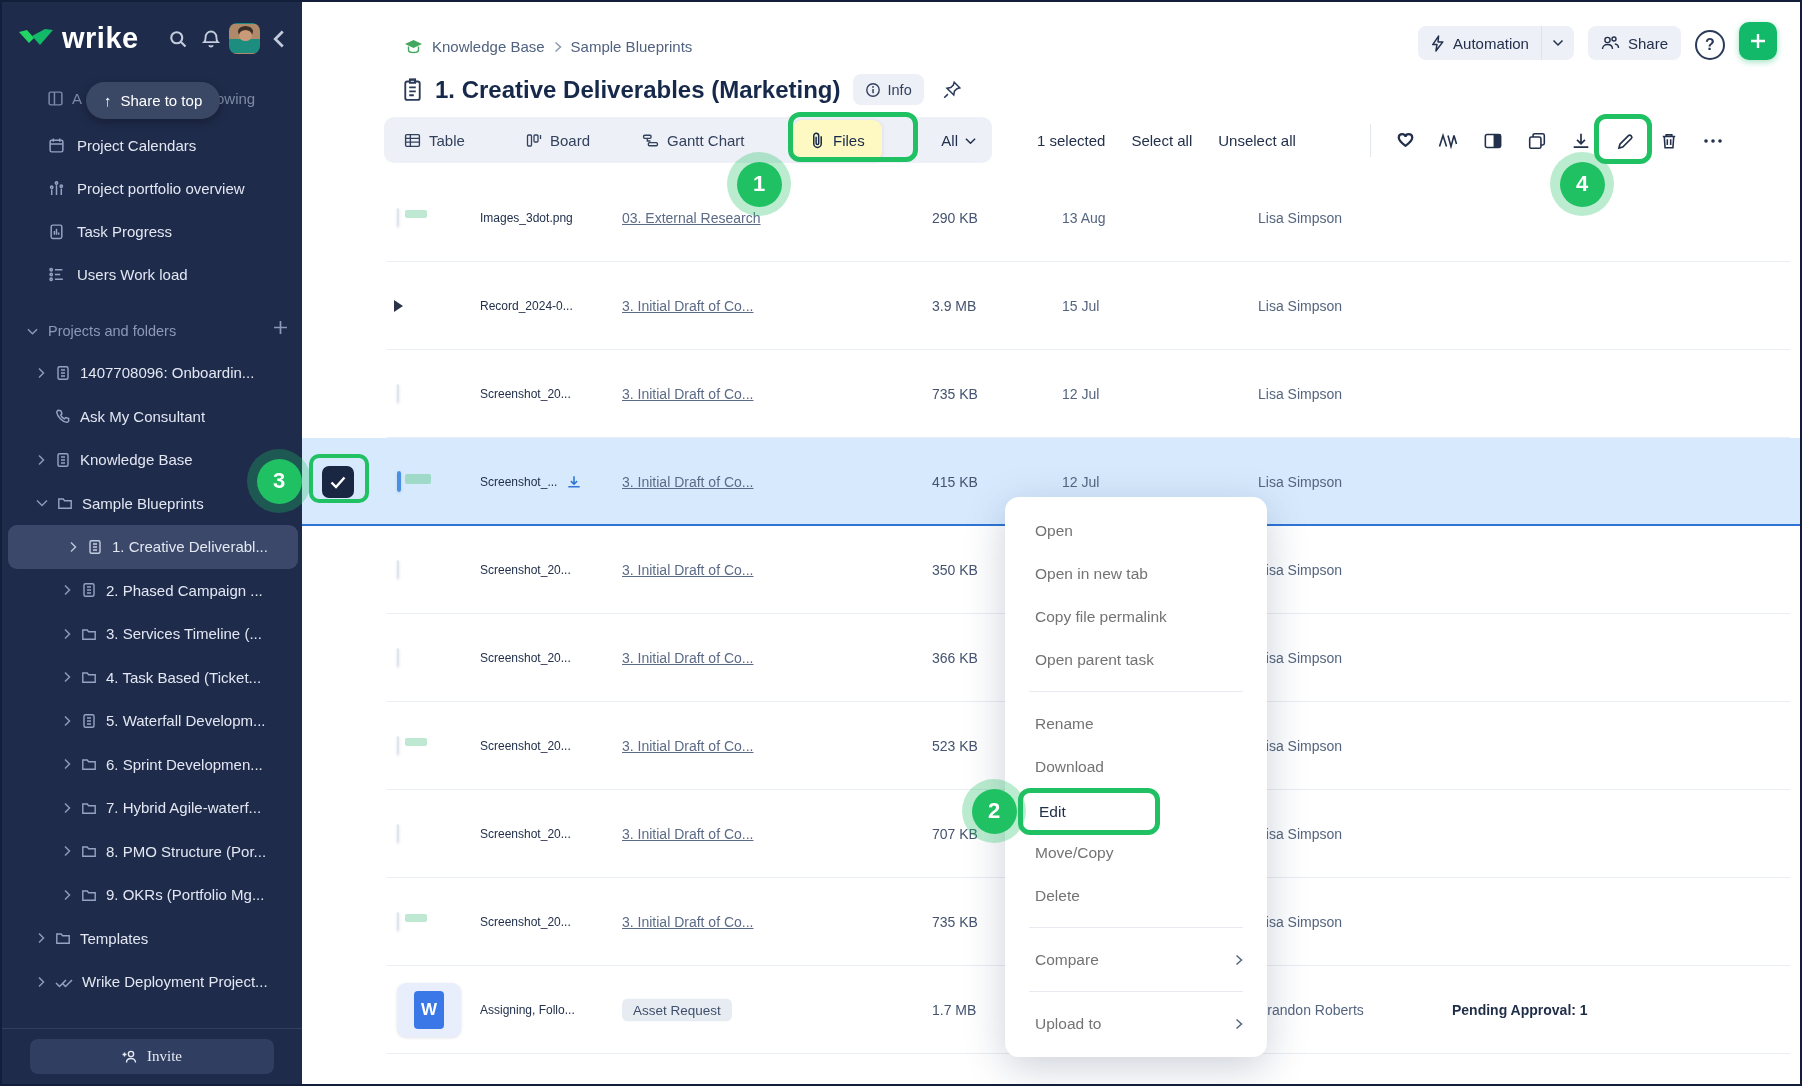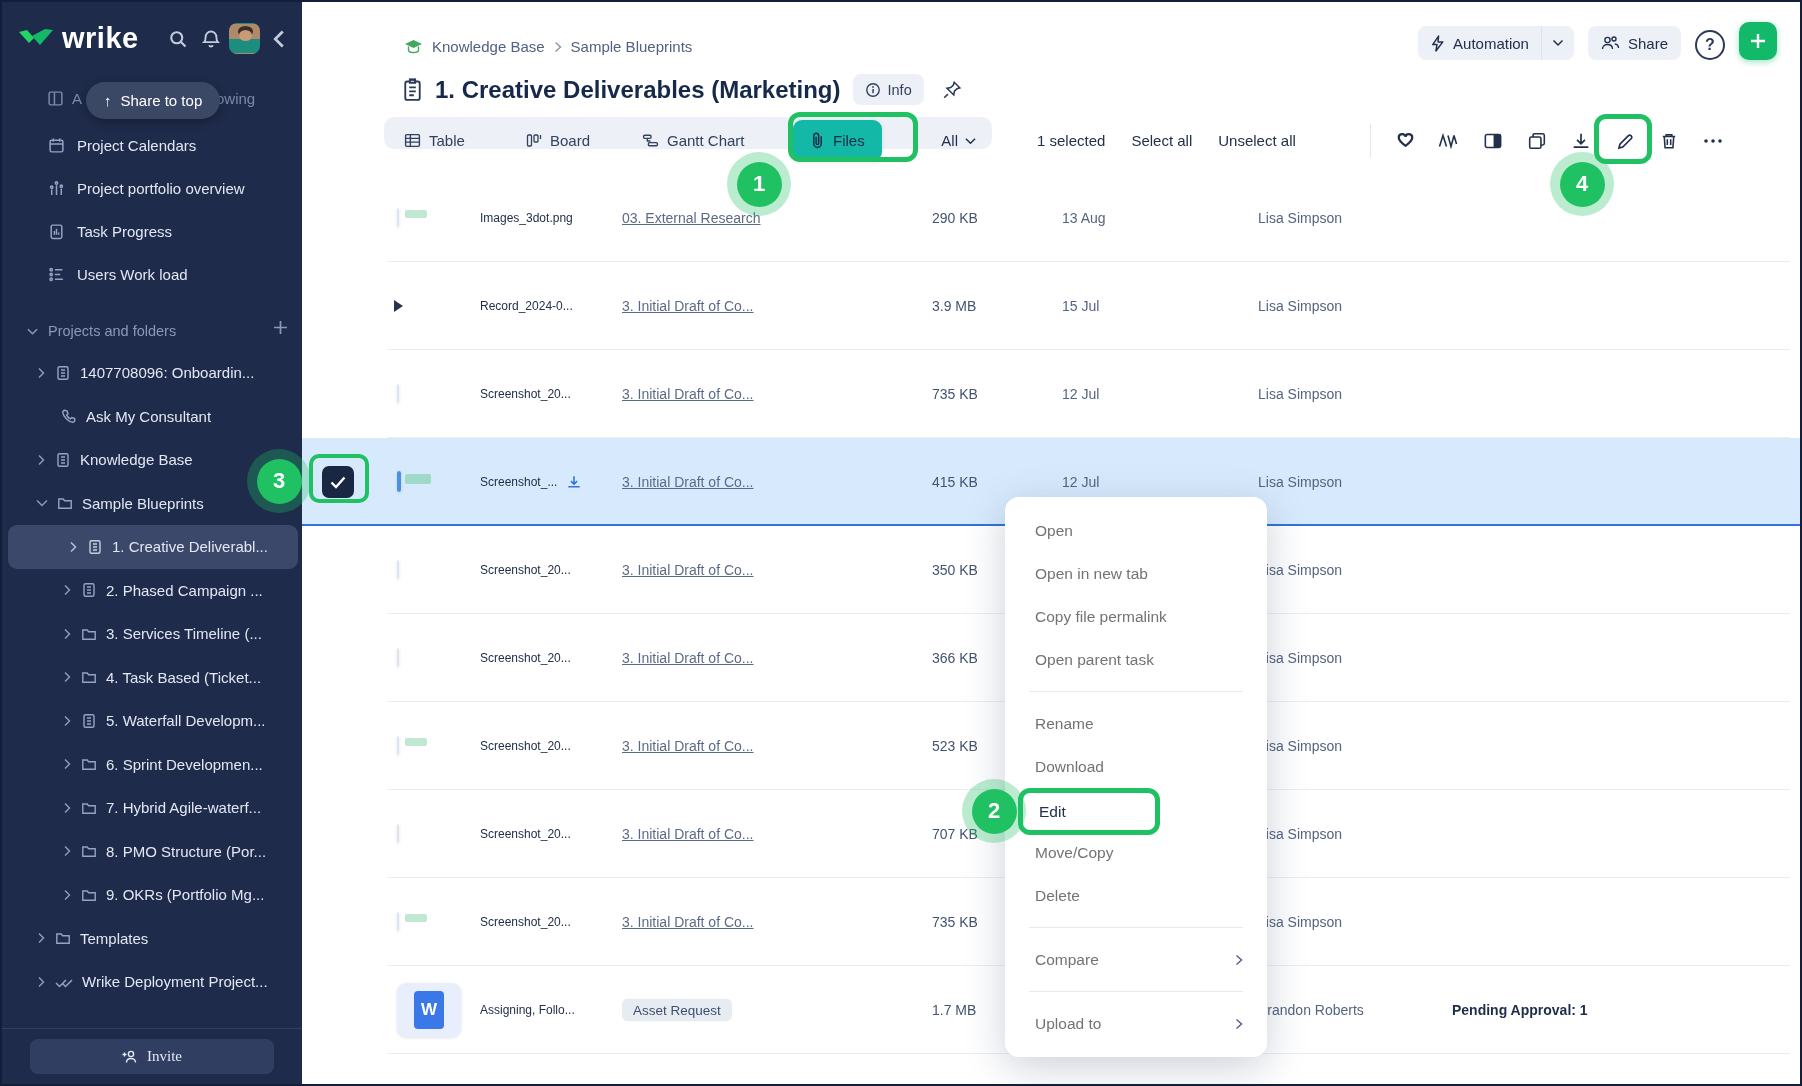--- a/index.html
+++ b/index.html
@@ -32,21 +32,21 @@
   .nav-item { height:43px; display:flex; align-items:center; gap:12px; padding-left:46px;
               font-size:15px; color:#e2e7f2; cursor:pointer; white-space:nowrap; }
   .section-row { position:absolute; left:0; top:310px; width:100%; height:38px; display:flex;
                  align-items:center; gap:10px; padding-left:25px; color:#8d99b7; font-size:14.5px; }
   .section-plus { position:absolute; right:14px; top:8px; }
   .tree { position:absolute; left:0; top:349px; width:100%; }
   .tree-item { height:43.5px; display:flex; align-items:center; gap:9px; font-size:15px;
                color:#e2e7f2; cursor:pointer; white-space:nowrap; overflow:hidden; }
   .tree-item.lvl1 { padding-left:34px; }
   .tree-item.lvl2 { padding-left:60px; }
-  .tree-item.nochev { padding-left:52px;margin-left:6px; }
+  .tree-item.nochev { padding-left:52px; }
   .tree-item.sel { background:#3b4869; border-radius:9px; margin:0 4px 0 6px; }
   .tlabel { overflow:hidden; text-overflow:clip; }
   .invite-wrap { position:absolute; left:0; bottom:0; width:100%; height:56px;
                  border-top:1px solid #32405f; }
   .invite-btn { position:absolute; left:28px; top:10px; width:244px; height:35px;
                 background:#303e61; border-radius:8px; display:flex; align-items:center;
                 justify-content:center; gap:8px; color:#e6eaf4; font-size:15px; cursor:pointer;font-family:Liberation Serif, serif; }
 
   
   .content { position:absolute; left:300px; top:0; width:1502px; height:100%; background:#fff; }
@@ -66,25 +66,25 @@
   .share-btn { display:flex; align-items:center; gap:8px; height:34px; background:#edf0f6;
                border-radius:8px; padding:0 13px; font-size:15px; color:#22304b; cursor:pointer; }
   .help-btn { width:30px; height:30px; display:flex; align-items:center; justify-content:center;
               border:2px solid #2a3a58; border-radius:50%; color:#2a3a58; font-size:16px;
               font-weight:bold; cursor:pointer; }
   .plus-btn { width:38px; height:38px; background:#12b969; border-radius:10px; display:flex;
               align-items:center; justify-content:center; cursor:pointer;
               box-shadow:0 2px 6px rgba(18,185,105,.4); }
 
   
-  .tabsbar { position:absolute; left:82px; top:115px; width:608px; height:32px;
+  .tabsbar { position:absolute; left:82px; top:115px; width:608px; height:46px;
              background:#edf0f6; border-radius:10px; }
   .tab { position:absolute; top:0; height:47px; display:flex; align-items:center; gap:8px;
          font-size:15px; color:#33415e; cursor:pointer; }
-  .tab.active { background:#14b8a6; border-radius:9px; top:3px; height:41px; padding:0 17px;
+  .tab.active { background:#fef9c3; border-radius:9px; top:3px; height:41px; padding:0 17px;
                 box-shadow:0 1px 4px rgba(30,45,80,.12); color:#17294b; }
   .filter { position:absolute; right:16px; top:0; height:47px; display:flex; align-items:center;
             gap:7px; font-size:15px; color:#22304b; cursor:pointer; }
   .selbar { position:absolute; left:735px; top:115px; height:47px; display:flex;
             align-items:center; gap:26px; font-size:15px; color:#22304b; }
   .selbar .lnk { cursor:pointer; }
   .vdiv { position:absolute; left:1068px; top:122px; width:1px; height:33px; background:#e2e7ee; }
   .iconbar { position:absolute; left:1086px; top:118px; display:flex; gap:10px; }
   .icbtn { width:34px; height:42px; display:flex; align-items:center; justify-content:center;
            color:#22304b; cursor:pointer; }

